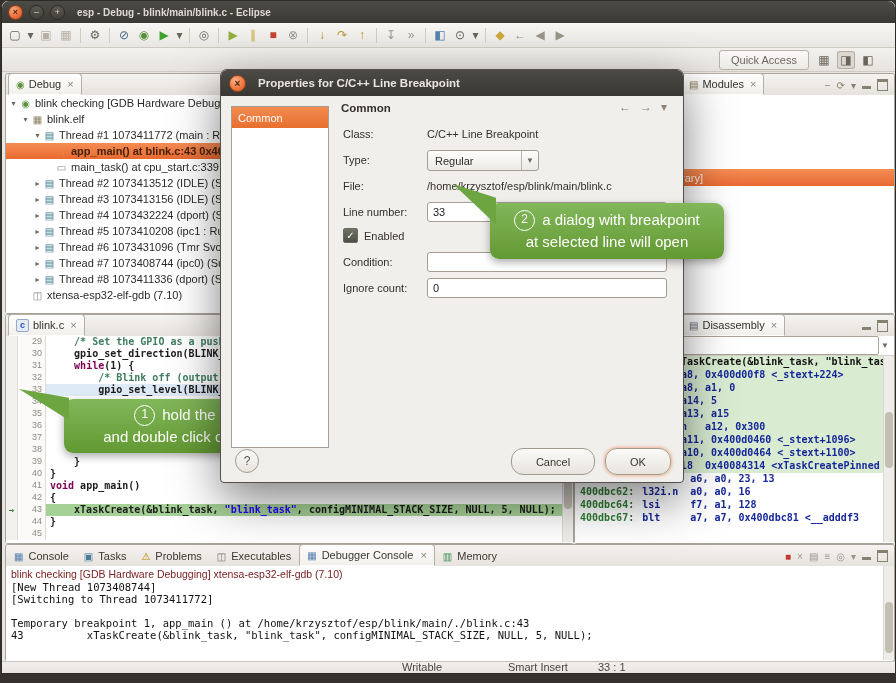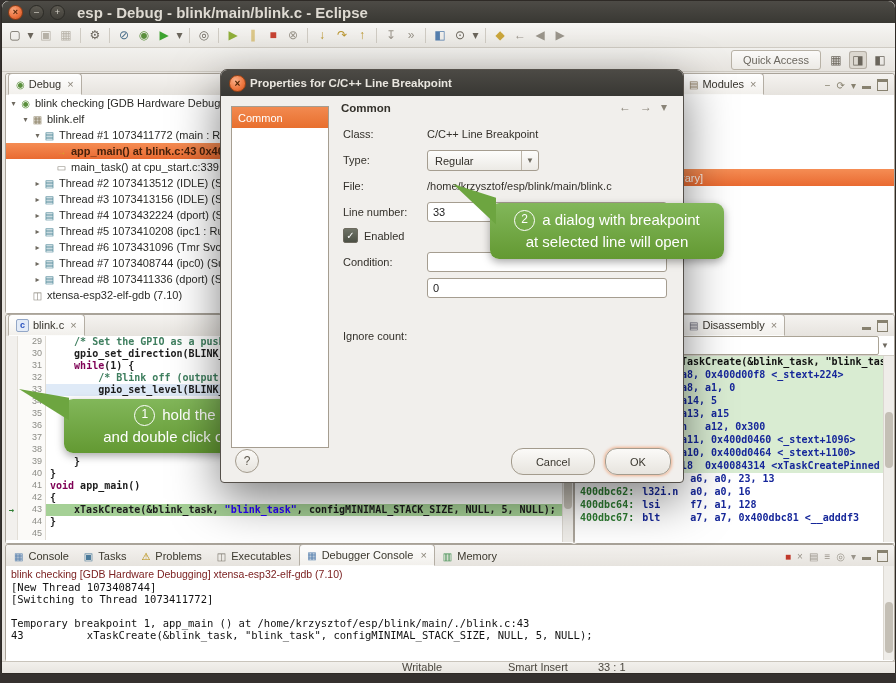--- a/index.html
+++ b/index.html
@@ -9,29 +9,29 @@
        border:1px solid #2e2a26;border-radius:7px 7px 0 0;}
 
   
   .titlebar{position:absolute;left:0;right:0;top:0;height:22px;border-radius:7px 7px 0 0;
     background:linear-gradient(#4d4b46,#393833);display:flex;align-items:center;}
   .wbtn{width:13px;height:13px;border-radius:50%;margin-left:6px;display:flex;align-items:center;
     justify-content:center;font-size:9px;line-height:1;color:#d9d5cc;}
   .wbtn.close{background:radial-gradient(circle at 35% 30%,#f8a87e,#ec7340 55%,#c9501f);
     border:1px solid #8e3c15;color:#50250a;font-weight:bold;}
   .wbtn.min,.wbtn.max{background:linear-gradient(#5c5951,#413f39);border:1px solid #2b2a25;}
-  .wtitle{margin-left:12px;color:#dedad2;font-size:15px;font-weight:bold;}
+  .wtitle{margin-left:12px;color:#dedad2;font-size:10px;font-weight:bold;}
 
   
   .toolbar1{position:absolute;left:0;right:0;top:22px;height:24px;
     background:linear-gradient(#f7f6f4,#e9e7e2);border-bottom:1px solid #cfcbc3;
     display:flex;align-items:center;padding:0 4px;gap:2px;}
   .toolbar2{position:absolute;left:0;right:0;top:47px;height:23px;
     background:linear-gradient(#f2f1ee,#e7e4df);border-bottom:1px solid #cfcbc3;
-    display:flex;align-items:center;justify-content:flex-end;padding:0 6px;gap:6px;}
+    display:flex;align-items:center;justify-content:flex-end;padding:0 18px;gap:6px;}
   .ticon{font-size:12px;width:18px;height:18px;display:flex;align-items:center;justify-content:center;border-radius:3px;}
   .ticon.pressed{background:#dcd8d0;box-shadow:inset 0 0 0 1px #b4aea4;}
   .tsep{width:1px;height:15px;background:#cfcbc3;margin:0 3px;}
   .qa-btn{height:18px;padding:0 11px;border:1px solid #b8b2a6;border-radius:3px;
     background:linear-gradient(#fbfaf9,#eceae5);font-size:11px;color:#6b675f;
     display:flex;align-items:center;}
 
   
   .panel{position:absolute;background:#fff;border:1px solid #a9a399;border-radius:3px;}
   .phead{position:absolute;left:0;right:0;top:0;height:21px;
@@ -102,21 +102,21 @@
 
   
   .dialog{position:absolute;left:218px;top:68px;width:462px;height:412px;background:#f1efec;
     border:1px solid #55504a;border-radius:7px 7px 4px 4px;box-shadow:0 16px 48px rgba(0,0,0,.5);z-index:50;}
   .dtitle{height:26px;background:linear-gradient(#4c4a45,#383733);border-radius:6px 6px 0 0;
     display:flex;align-items:center;color:#e9e6df;font-size:11.5px;font-weight:bold;}
   .dclose{width:15px;height:15px;border-radius:50%;margin-left:8px;flex:none;
     background:radial-gradient(circle at 35% 30%,#f9b08a,#ef7a43 55%,#d2551f);
     border:1px solid #9c4314;color:#4f2406;font-size:10px;font-weight:bold;
     display:flex;align-items:center;justify-content:center;}
-  .dtitle span{margin-left:4px;}
+  .dtitle span{margin-left:12px;}
   .dnav{position:absolute;left:10px;top:36px;width:96px;height:340px;background:#fff;border:1px solid #a59d90;}
   .dnav-item{height:21px;background:linear-gradient(#f28a50,#e86f2e);color:#fff;font-size:11px;
     display:flex;align-items:center;padding-left:6px;}
   .dheading{position:absolute;left:120px;top:32px;font-size:11.5px;font-weight:bold;color:#33302a;}
   .dnavbtns{position:absolute;right:16px;top:30px;display:flex;gap:9px;color:#8a8478;font-size:12px;}
   .dlabel{position:absolute;left:122px;font-size:11px;color:#33302a;}
   .dvalue{position:absolute;left:206px;font-size:11px;color:#33302a;}
   .dinput{position:absolute;left:206px;width:240px;height:20px;background:#fff;border:1px solid #a59d90;
     border-radius:3px;font-size:11px;padding:0 5px;color:#222;font-family:"Liberation Sans",sans-serif;box-sizing:border-box;}
   .dcombo{position:absolute;left:206px;width:112px;height:21px;background:linear-gradient(#fdfdfc,#eceae5);
@@ -541,21 +541,21 @@
     <input class="dinput" style="top: 132px;" value="33">
 
     <div class="dcheck" style="top:158px;">
       <span class="cbox on">✓</span>
       <span>Enabled</span>
     </div>
 
     <div class="dlabel" style="top:186px;">Condition:</div>
     <input class="dinput" style="top: 182px;" value="">
 
-    <div class="dlabel" style="top:212px;margin-top:48px;">Ignore count:</div>
+    <div class="dlabel" style="top:212px;">Ignore count:</div>
     <input class="dinput" style="top: 208px;" value="0">
 
     <div class="dhelp">?</div>
     <div class="dbtn" style="left:290px;width:82px;">Cancel</div>
     <div class="dbtn ok" style="left:384px;width:64px;">OK</div>
   </div>
 
   <div class="callout" style="left:62px;top:398px;width:302px;height:54px;z-index:40;">
     <div class="tail tail1"></div>
     <div class="row">

